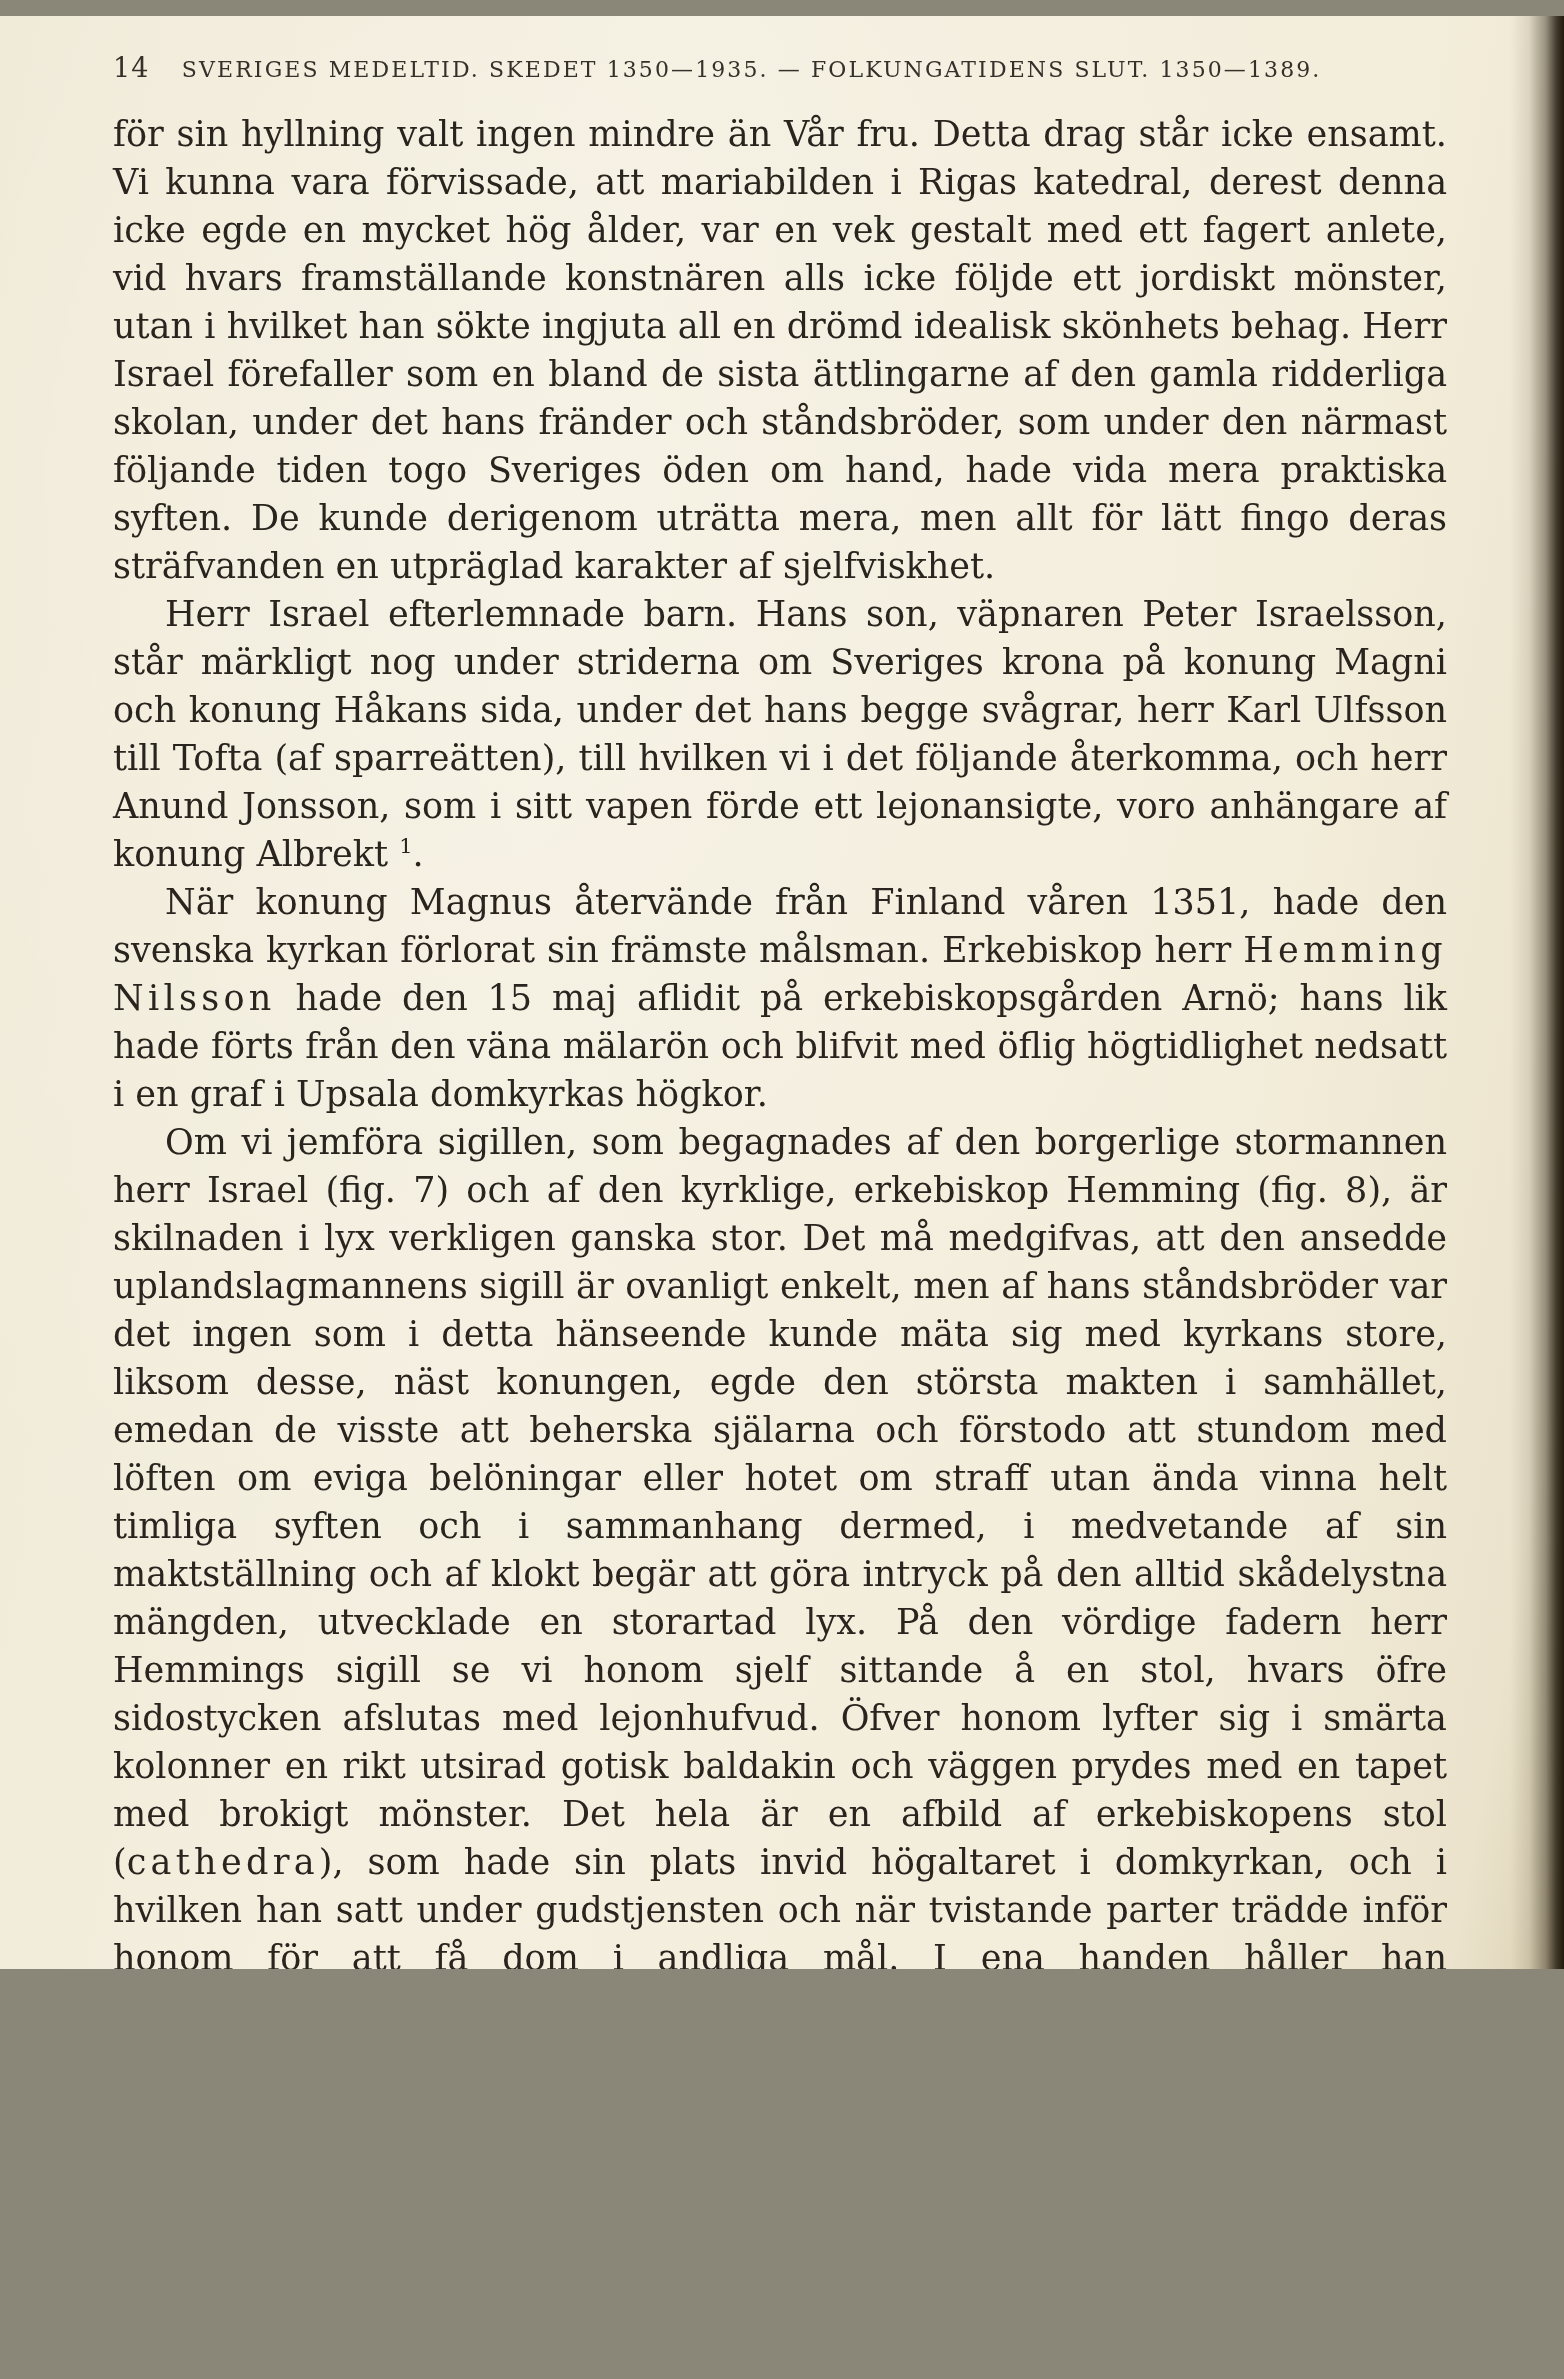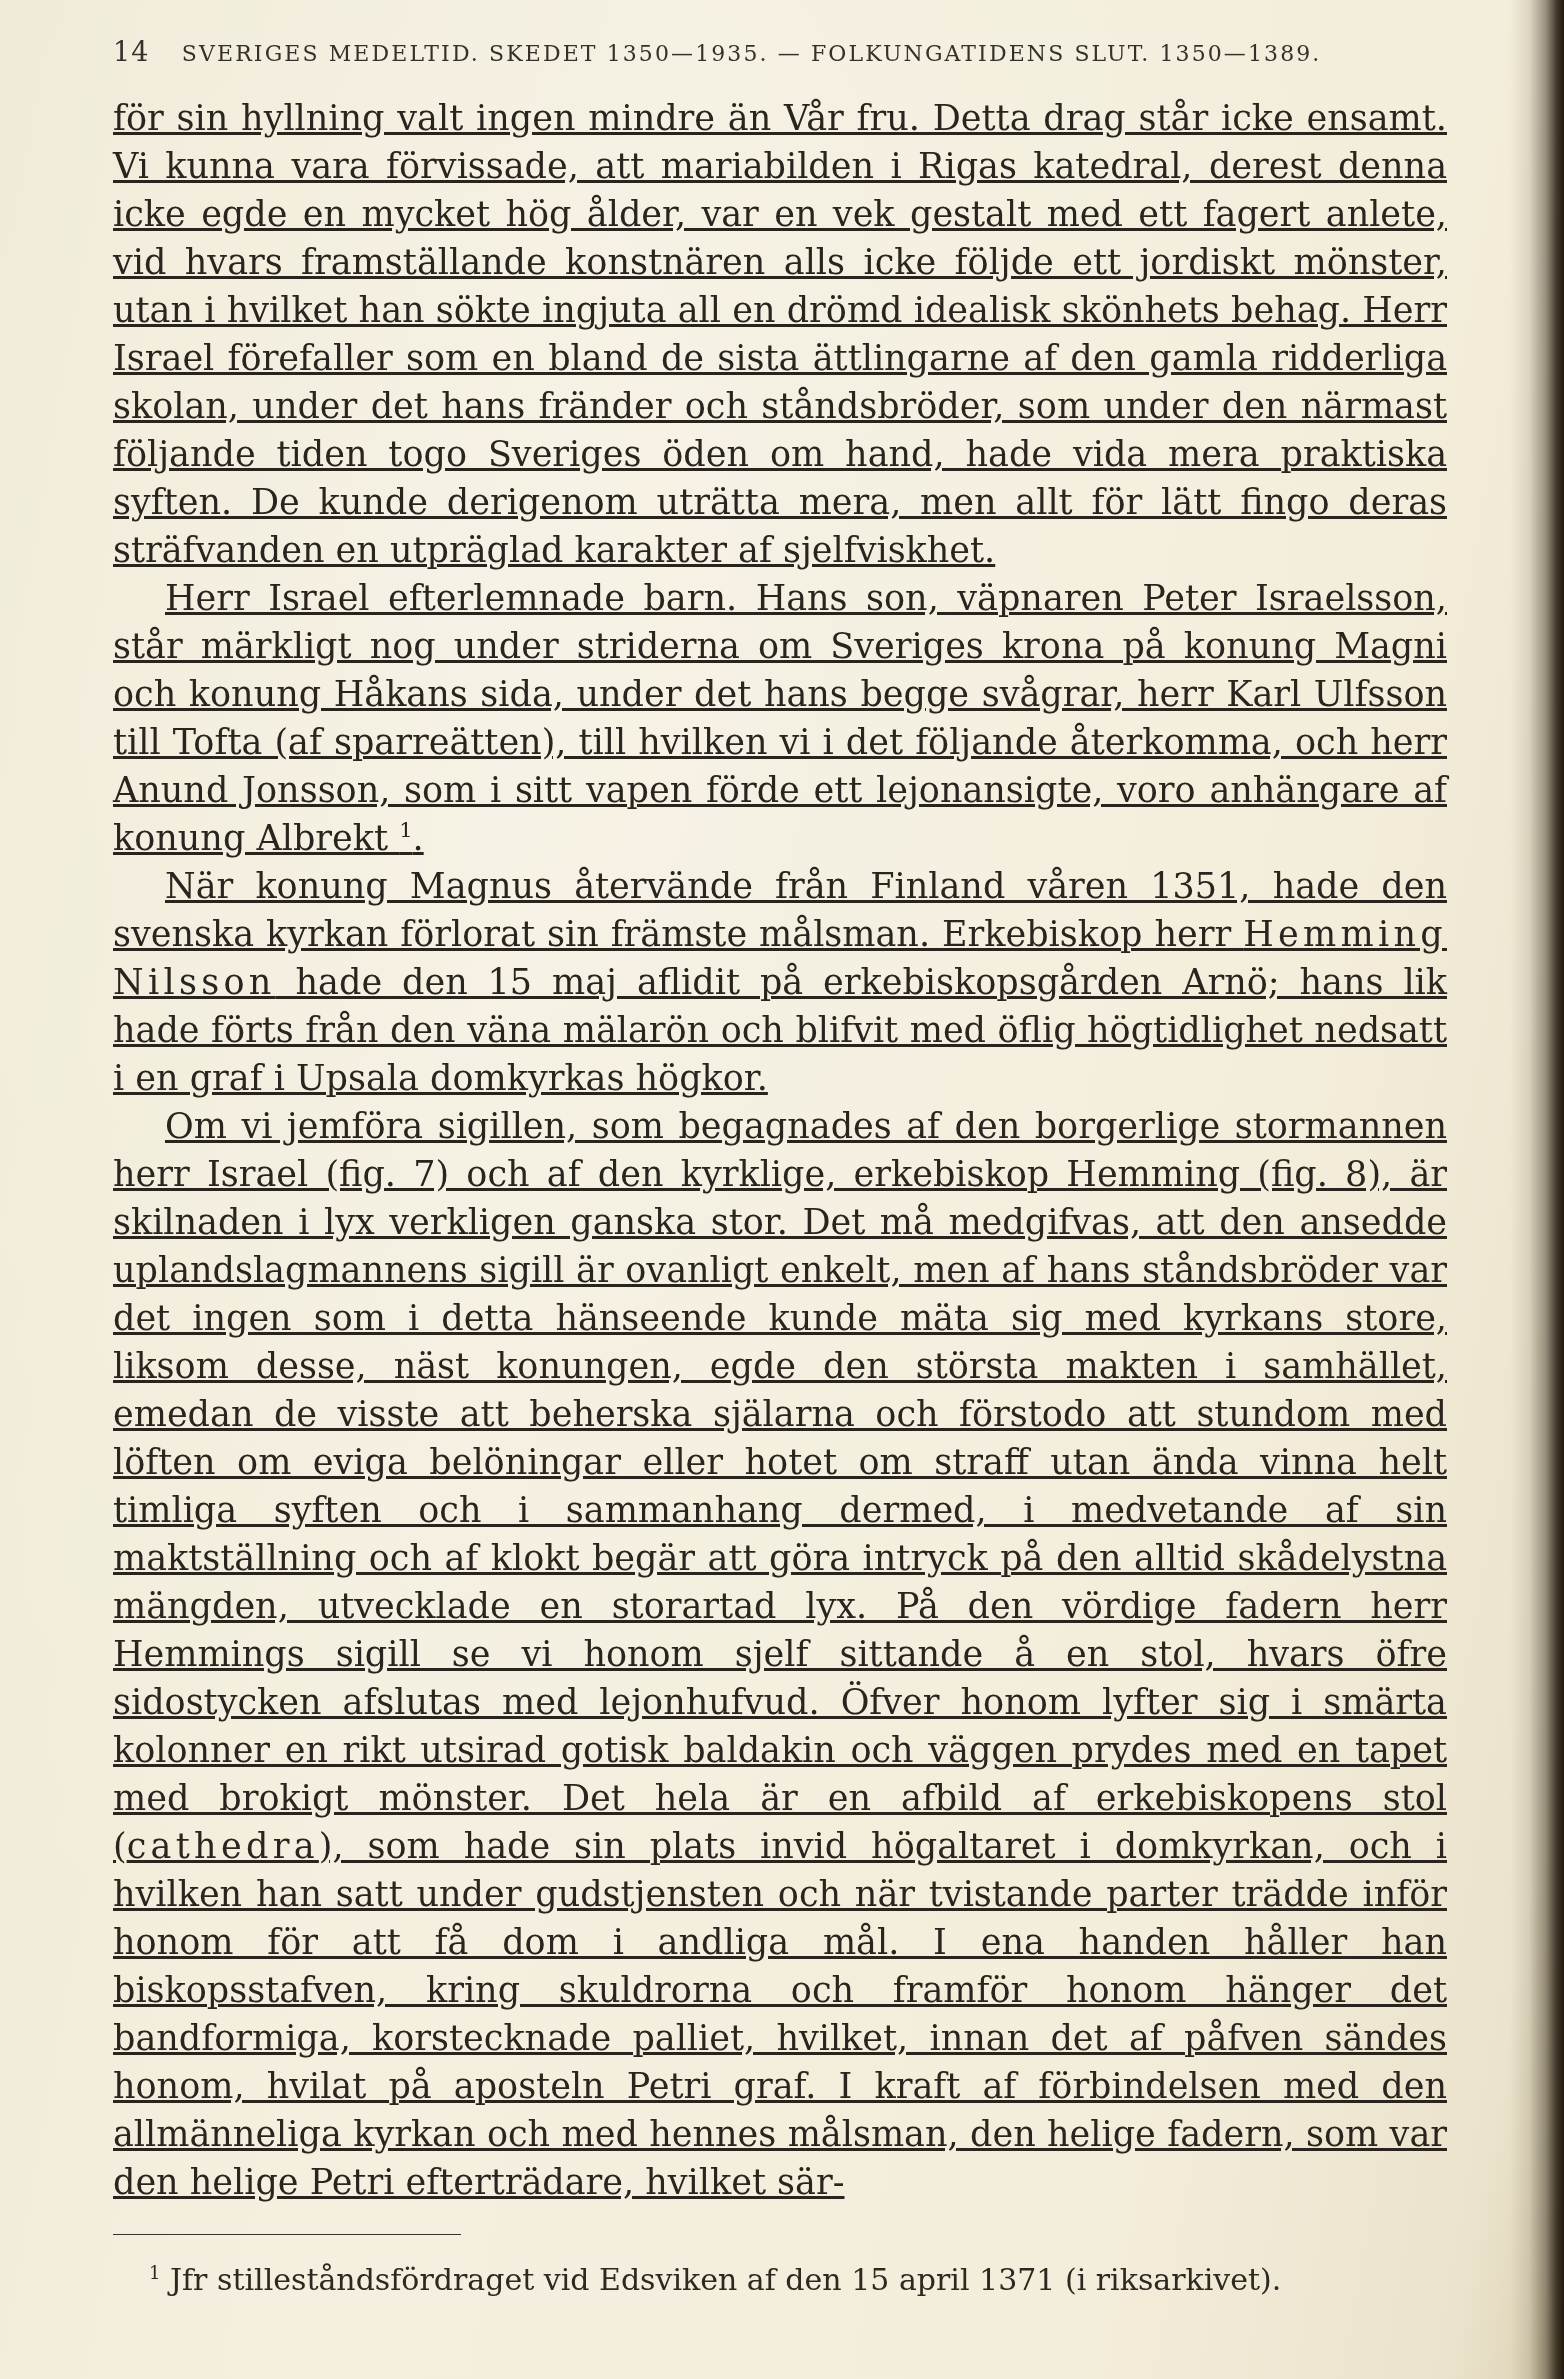--- a/index.html
+++ b/index.html
@@ -3,22 +3,22 @@
 <meta charset="utf-8">
 <style>
   html, body {
     margin: 0;
     padding: 0;
     background: #8a8678;
   }
   .page {
     position: relative;
     width: 1565px;
-    height: 2379px;
-    margin: 0 auto;
+    height: 1953px;
+    margin: 16px auto;
     overflow: hidden;
     background:
       radial-gradient(ellipse at 30% 25%, rgba(255,255,255,0.22), rgba(255,255,255,0) 60%),
       linear-gradient(100deg, #efe9d5 0%, #f4efdf 35%, #f3eddb 75%, #ebe3cc 94%, #d9cfb2 100%);
     color: #2b2620;
     font-family: "DejaVu Serif", "Liberation Serif", serif;
   }
   .inner {
     position: absolute;
     left: 113px;
@@ -39,21 +39,20 @@
   .head-title {
     font-size: 22px;
     letter-spacing: 2.1px;
   }
   .body-text {
     margin-top: 27px;
     font-size: 35px;
     line-height: 48px;
     text-align: justify;
     color: #29241e;
-    text-decoration: underline;
   }
   .para { margin: 0; }
   .para.indent { text-indent: 52px; }
   .spaced { letter-spacing: 4.3px; }
   .sup {
     vertical-align: super;
     font-size: 0.6em;
     line-height: 0;
   }
   .footnote-rule {

